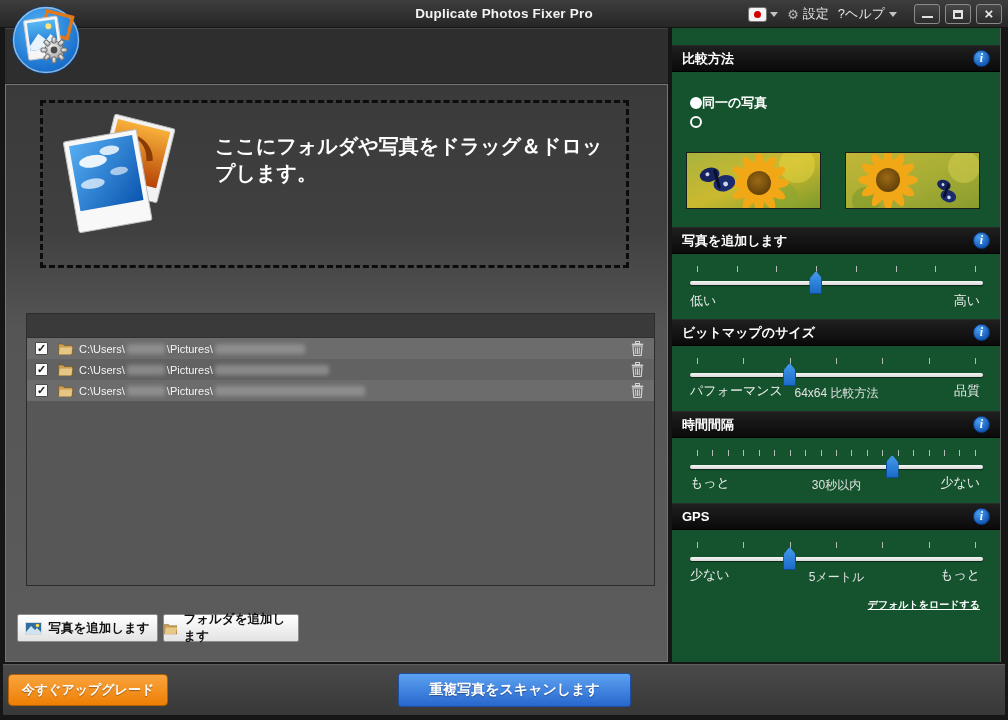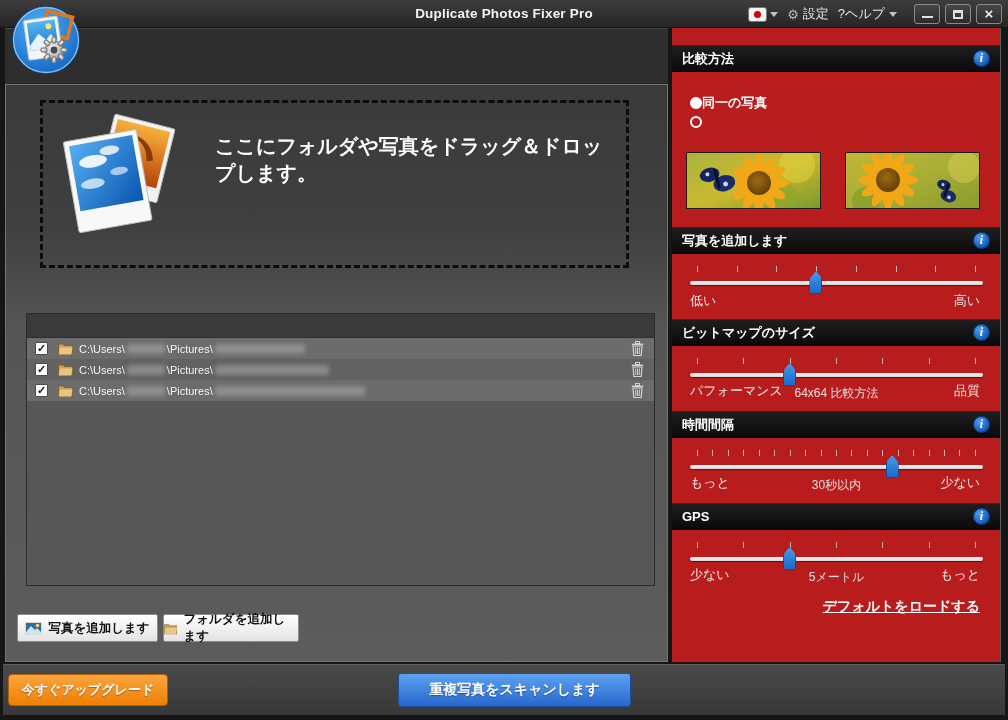--- a/index.html
+++ b/index.html
@@ -57,21 +57,21 @@
   .frow .trash { margin-left:auto; }
 
   .add-btn { position:absolute; height:28px; background:linear-gradient(#ffffff,#e3e3e3);
     border:1px solid #8d8d8d; border-radius:2px; display:flex; align-items:center; justify-content:center;
     gap:6px; font-size:12.5px; font-weight:bold; color:#111; cursor:pointer; }
   .add-photos { left:11px; top:529px; width:141px; }
   .add-folders { left:157px; top:529px; width:136px; }
 
   
   .sidebar { position:absolute; left:670px; top:28px; width:331px; height:634px;
-    background:#b91c1c; border-left:2px solid #161616; border-right:1px solid #5a5a5a; }
+    background:#14532d; border-left:2px solid #161616; border-right:1px solid #5a5a5a; }
   .sec-head { position:absolute; left:0; width:100%; height:27px;
     background:linear-gradient(#1f1f1f,#0a0a0a); border-bottom:1px solid #000; border-top:1px solid #2a2a2a;
     display:flex; align-items:center; padding:0 10px; }
   .sec-head .t { color:#ffffff; font-size:13px; font-weight:bold; }
   .info { margin-left:auto; width:17px; height:17px; border-radius:50%;
     background:radial-gradient(circle at 35% 30%, #4aa0f2, #1256b4 75%); border:1px solid #0c3e85;
     color:#fff; font-family:"Liberation Serif", serif; font-style:italic; font-weight:bold;
     font-size:12px; display:flex; align-items:center; justify-content:center; }
 
   .radio-row { position:absolute; left:18px; display:flex; align-items:center; gap:0; cursor:pointer; }
@@ -86,21 +86,21 @@
   .tick { width:1px; height:6px; background:#cfcfcf; opacity:.85; }
   .track { position:absolute; left:18px; width:293px; height:4px; border-radius:2px;
     background:linear-gradient(#f6f6f6,#d8d8d8); box-shadow:0 1px 1px rgba(0,0,0,.5); }
   .handle { position:absolute; top:-10px; width:13px; height:23px;
     background:linear-gradient(#4499ec,#1a6bc8); border:1px solid #0e4c97;
     clip-path:polygon(0 34%, 50% 0, 100% 34%, 100% 100%, 0 100%); cursor:pointer; }
   .sl-label { position:absolute; color:#ececec; font-size:13px; }
   .sl-left { left:18px; } .sl-right { right:20px; }
   .sl-center { left:18px; width:293px; text-align:center; font-size:12px; color:#e2e2e2; }
 
-  .load-defaults { position:absolute; right:20px; top:570px; color:#ffffff; font-size:14px;
+  .load-defaults { position:absolute; right:20px; top:570px; color:#ffffff; font-size:10px;
     font-weight:bold; text-decoration:underline; cursor:pointer; }
 
   
   .bottom-bar { position:absolute; left:3px; top:664px; width:1002px; height:53px;
     background:linear-gradient(#4a4a4a,#383838); border-top:1px solid #5e5e5e; border-bottom:2px solid #161616; }
   .btn-upgrade { position:absolute; left:5px; top:9px; width:160px; height:32px;
     background:linear-gradient(#f9a43f,#ee7f04); border:1px solid #b26004; border-radius:4px;
     color:#fff; font-size:13px; font-weight:bold; display:flex; align-items:center; justify-content:center;
     text-shadow:0 1px 1px rgba(0,0,0,.35); cursor:pointer; }
   .btn-scan { position:absolute; left:395px; top:8px; width:233px; height:34px;

